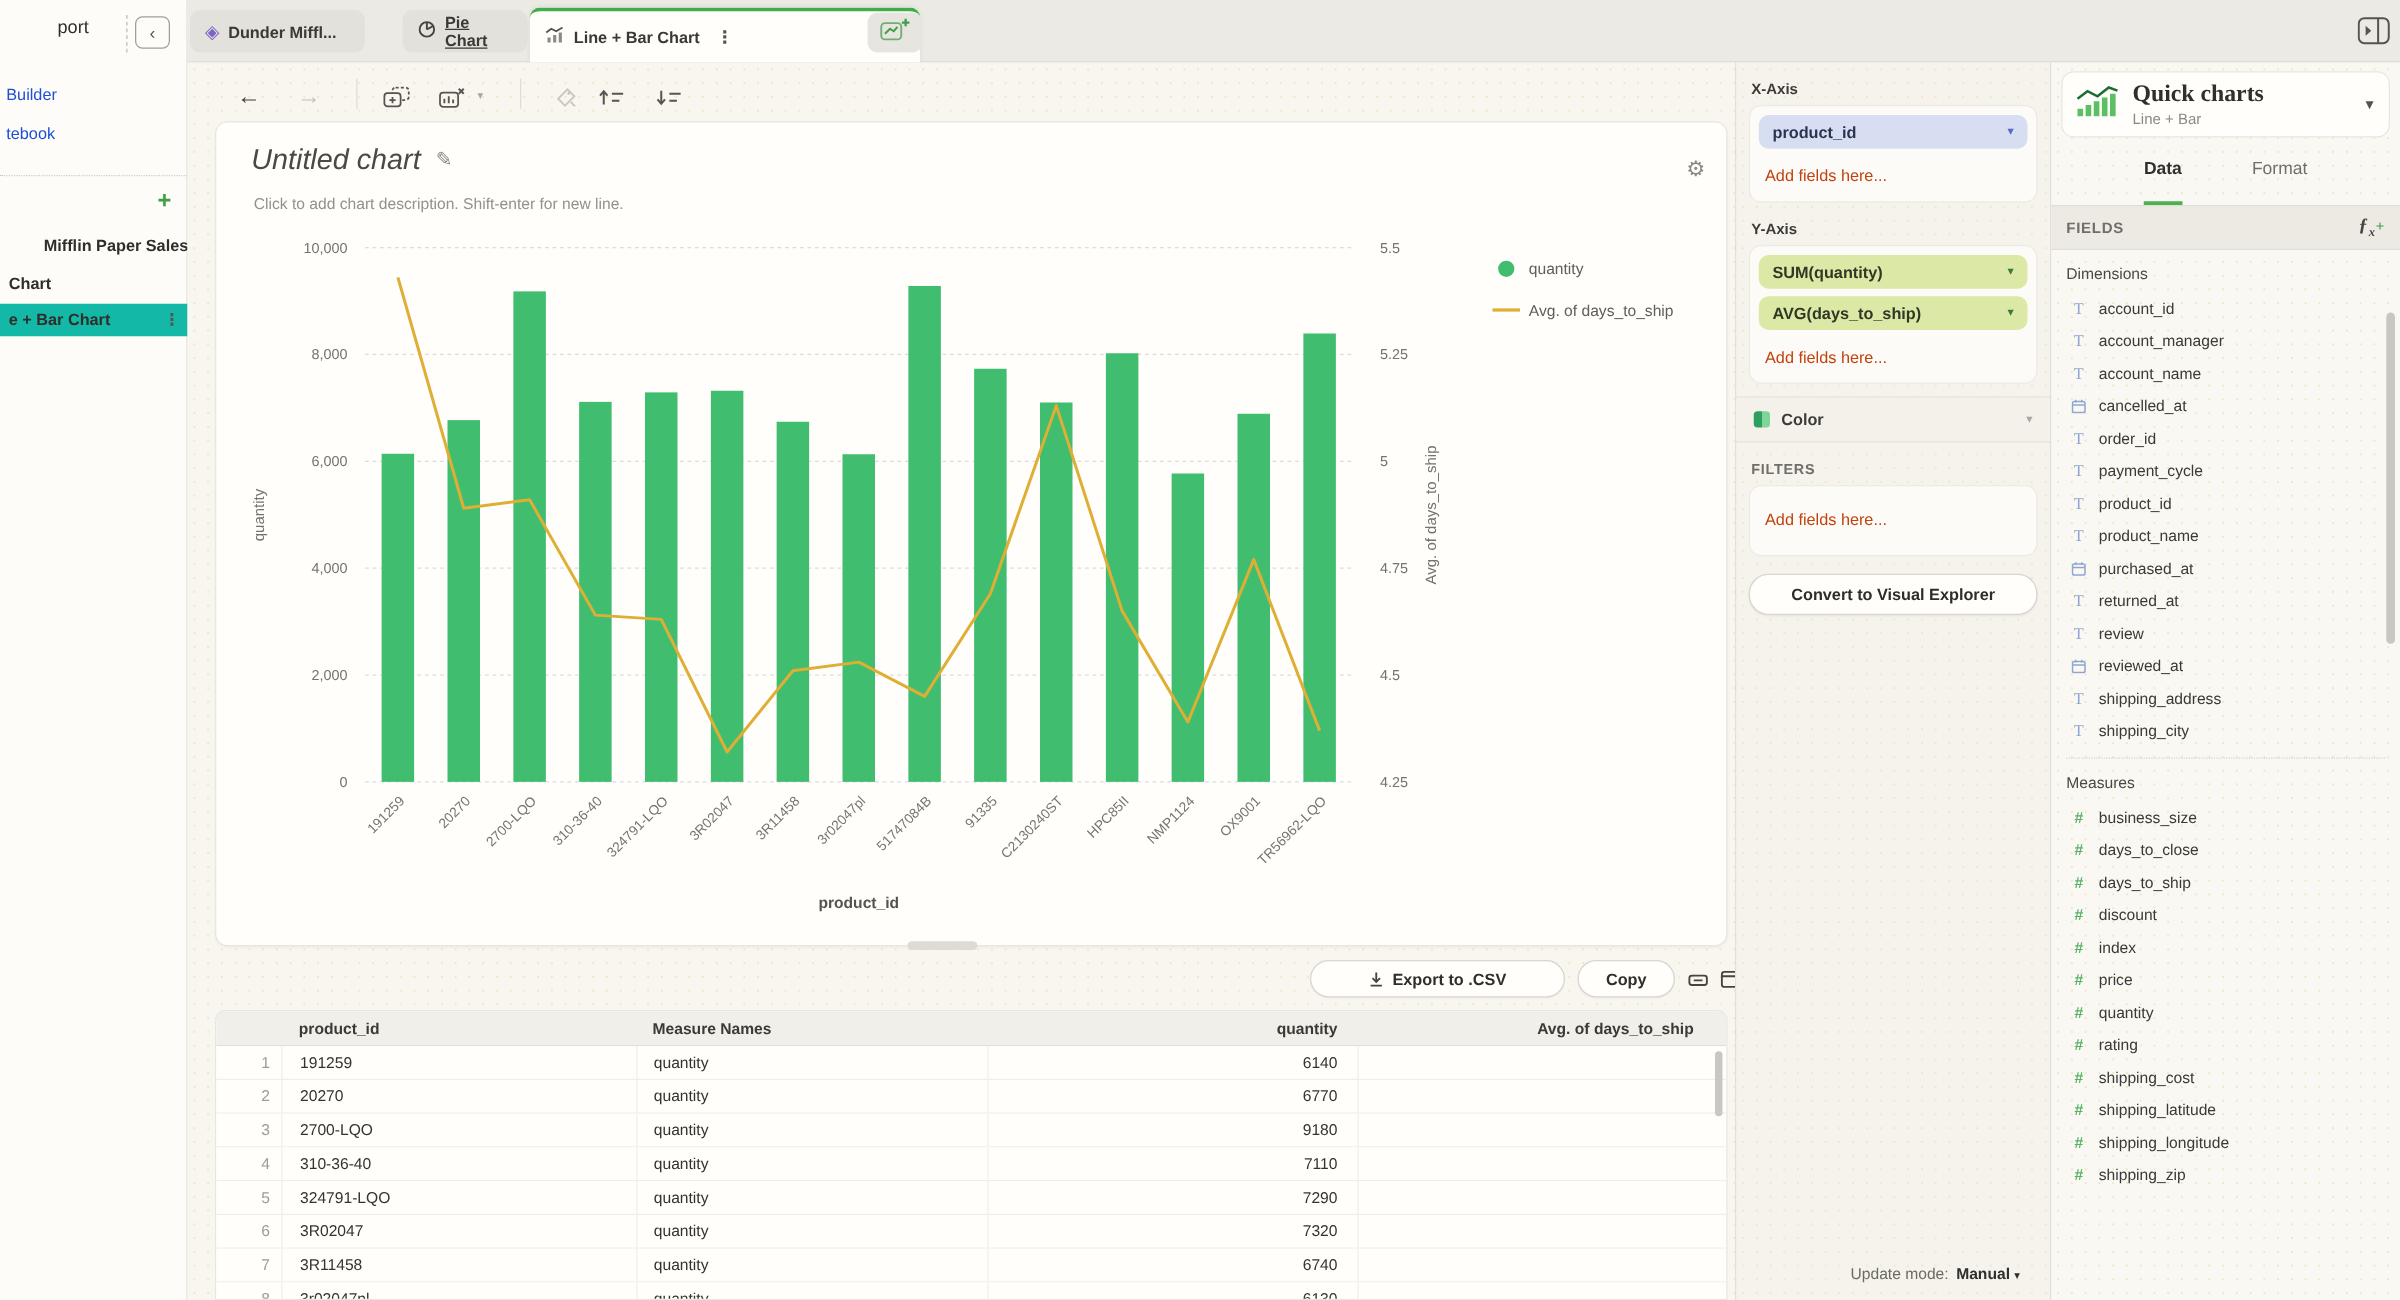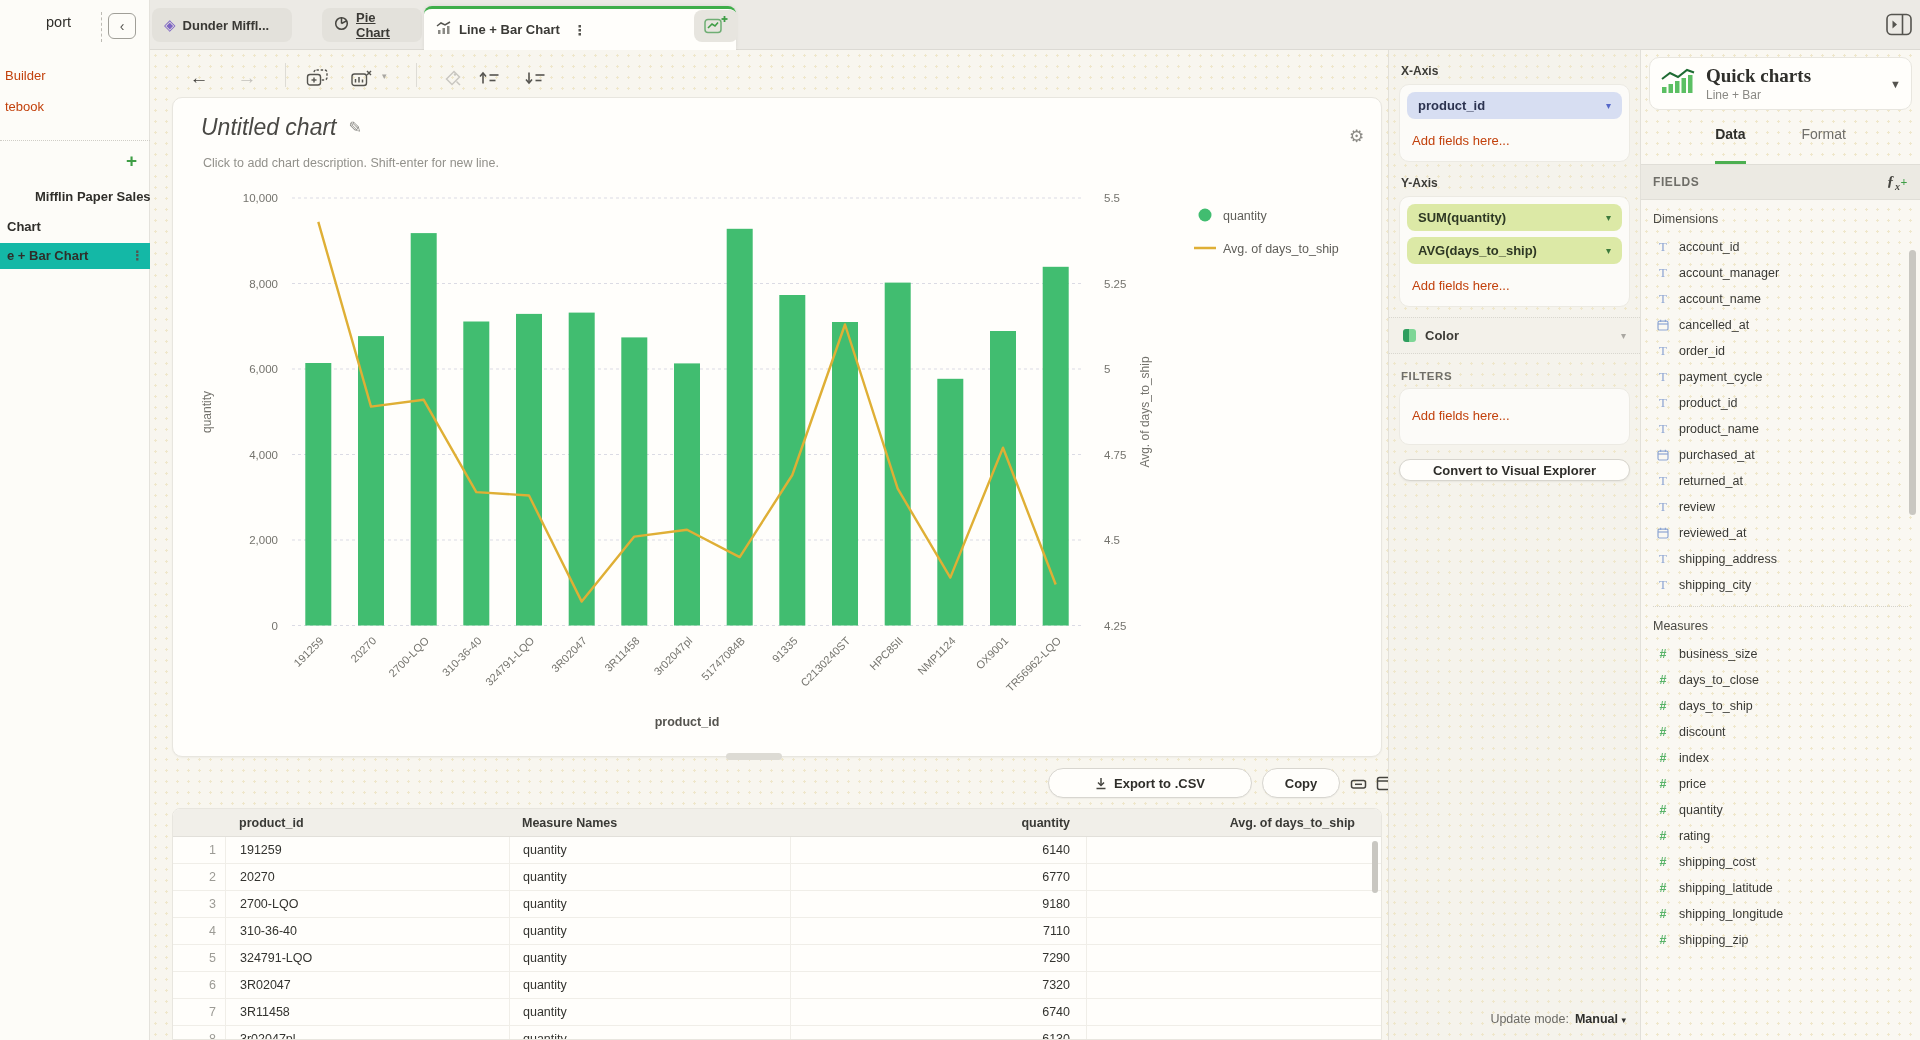--- a/index.html
+++ b/index.html
@@ -13,21 +13,21 @@
   .tab.active { top:6px; height:44px; border-radius:8px 8px 0 0; background:#fffefb; border-top:3px solid #3fae4a; box-shadow:0 0 4px rgba(0,0,0,.08); }
   .tab-kebab { color:#55544f; font-size:14px; margin-left:6px; }
   .addtab { position:absolute; left:544px; top:10px; width:44px; height:32px; border-radius:8px; background:#e7e5df; display:flex; align-items:center; justify-content:center; cursor:pointer; }
   .expand-right { position:absolute; right:8px; top:13px; cursor:pointer; }
 
   
   .rail { position:absolute; left:0; top:0; width:150px; height:1040px; background:#fdfcf8; border-right:1px solid #e4e2dc; }
   .rail-top-label { position:absolute; left:6px; top:14px; font-size:14.5px; color:#2f2e2a;margin-left:40px; }
   .rail-dash { position:absolute; left:101px; top:12px; height:30px; border-left:1px dashed #bdbbb4; }
   .collapse-btn { position:absolute; left:108px; top:13px; width:28px; height:26px; border:1.3px solid #a09f98; border-radius:6px; display:flex; align-items:center; justify-content:center; color:#55544f; font-size:14px; cursor:pointer; background:#fdfcf8; }
-  .rail-item { position:absolute; left:0; width:150px; height:24px; line-height:24px; font-size:13px; color:#c2410c; padding-left:5px; cursor:pointer; }
+  .rail-item { position:absolute; left:0; width:150px; height:24px; line-height:24px; font-size:13px; color:#1d4ed8; padding-left:5px; cursor:pointer; }
   .rail-divider { position:absolute; left:0; top:140px; width:150px; border-top:1px dotted #cfcdc6; }
   .rail-add { position:absolute; left:126px; top:150px; font-size:19px; color:#3f9e46; font-weight:bold; cursor:pointer; }
   .proj-item { position:absolute; left:0; width:150px; height:26px; line-height:26px; font-size:13px; font-weight:bold; color:#2f2e2a; padding-left:7px; white-space:nowrap; cursor:pointer; }
   .proj-item.selected { background:#14b8a6; }
   .proj-kebab { position:absolute; right:6px; top:0; color:#55544f; }
 
   
   .canvas { position:absolute; left:150px; top:50px; width:1238px; height:990px; background-color:#f8f6ef; }
   .tool { position:absolute; top:15px; width:26px; height:26px; display:flex; align-items:center; justify-content:center; cursor:pointer; }
   .tool-sep { position:absolute; top:13px; height:24px; border-left:1px solid #dedcd5; }
@@ -75,22 +75,22 @@
   .pill-dim { background:#d7def2; color:#2c3350; }
   .pill-measure { background:#dce9a6; color:#2e3824; }
   .chev { font-size:10px; }
   .chev-blue { color:#5668c9; }
   .chev-green { color:#3c7a3c; }
   .chev-gray { color:#a9a7a1; }
   .add-fields { padding:8px 5px 6px; font-size:13px; color:#c2410c; cursor:text; }
   .color-row { margin-top:10px; border-top:1px dotted #d9d7cf; border-bottom:1px dotted #d9d7cf; background:#f3f1ea; padding:10px 14px; display:flex; align-items:center; gap:9px; font-size:13px; font-weight:bold; color:#3c3b36; cursor:pointer; }
   .color-swatch { width:13px; height:13px; border-radius:3px; background:linear-gradient(90deg,#2f9e5f 0 50%,#7ed696 50% 100%); }
   .color-chev { margin-left:auto; }
-  .convert-btn { margin:14px 10px 0; height:22px; background:#fffefb; border:1px solid #d7d5ce; border-radius:16px; display:flex; align-items:center; justify-content:center; font-size:13px; font-weight:bold; color:#2e2d29; cursor:pointer; box-shadow:0 1px 2px rgba(0,0,0,.06); }
-  .update-row { position:absolute; right:14px; bottom:14px; display:flex; align-items:center; gap:6px; font-size:12.5px; }
+  .convert-btn { margin:14px 10px 0; height:33px; background:#fffefb; border:1px solid #d7d5ce; border-radius:16px; display:flex; align-items:center; justify-content:center; font-size:13px; font-weight:bold; color:#2e2d29; cursor:pointer; box-shadow:0 1px 2px rgba(0,0,0,.06); }
+  .update-row { position:absolute; right:24px; bottom:14px; display:flex; align-items:center; gap:6px; font-size:12.5px; }
   .um-label { color:#6b6a65; }
   .um-value { color:#2f2f2c; font-weight:bold; cursor:pointer; }
 
   
   .fields { position:absolute; left:1640px; top:50px; width:280px; height:990px; background-color:#faf8f2; border-left:1px solid #e2e0d9; }
   .qc-card { margin:7px 8px 0; background:#fffefb; border:1px solid #e8e6df; border-radius:10px; padding:7px 10px; display:flex; align-items:center; gap:10px; cursor:pointer; }
   .qc-title { font-family:"Liberation Serif","DejaVu Serif",serif; font-size:19px; font-weight:600; color:#2f2f2b; }
   .qc-sub { font-size:12px; color:#8a8984; margin-top:1px; }
   .qc-chev { margin-left:auto; color:#55544f; font-size:11px; }
   .panel-tabs { display:flex; justify-content:center; gap:56px; padding:16px 0 0; height:54px; }

